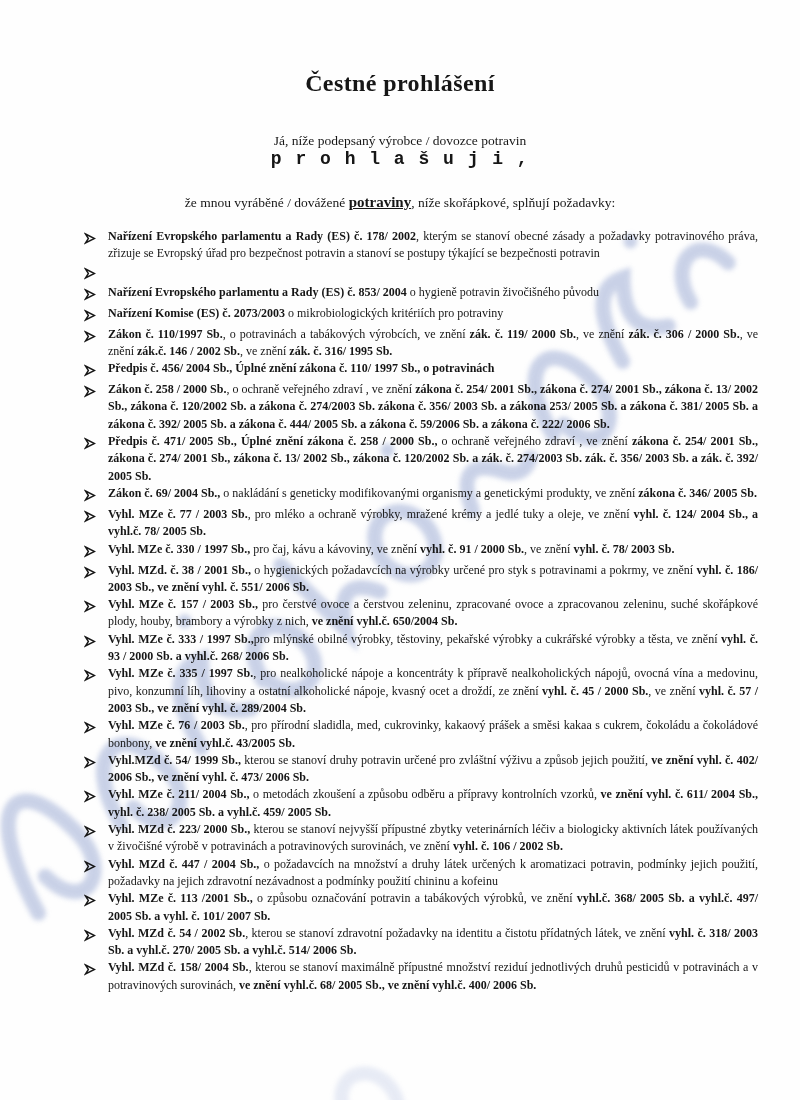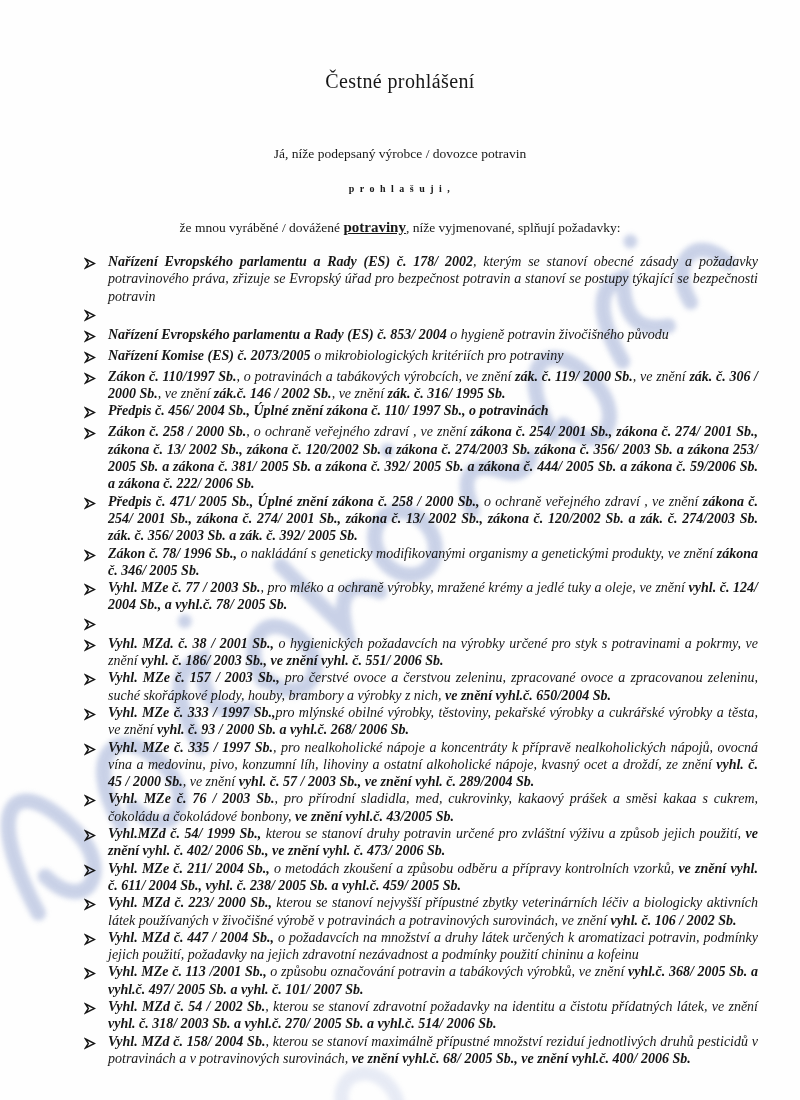--- a/index.html
+++ b/index.html
@@ -8,29 +8,29 @@
     width:800px;height:1100px;
     margin:0 auto;
     background:#fefefe;
     color:#161616;
     font-family:"Liberation Serif","DejaVu Serif",serif;
     overflow:hidden;
   }
   .wm{position:absolute;inset:0;pointer-events:none;}
   .content{position:relative;}
   .header{text-align:center;padding-top:70px;}
-  .title{font-size:20px;font-weight:normal;letter-spacing:.4px;}
-  .intro{margin-top:53px;font-size:13.5px;}
-  .declare{margin-top:21px;font-size:10px;font-weight:bold;letter-spacing:1.5px;}
+  .title{font-size:24px;font-weight:bold;letter-spacing:.4px;}
+  .intro{margin-top:36px;font-size:13.5px;}
+  .declare{font-size:18px;font-weight:bold;letter-spacing:1.5px;font-family:Liberation Mono, monospace;}
   .subject{margin-top:25px;font-size:13.5px;}
   .subject .u{font-size:15px;}
   .list{margin:17px 42px 0 84px;}
   .li{display:flex;align-items:flex-start;}
   .marker{flex:0 0 24px;width:24px;padding-top:3px;}
-  .runs{margin:0;flex:1;font-size:14px;line-height:17.3px;text-align:justify;font-style:italic;}
+  .runs{margin:0;flex:1;font-size:12px;line-height:17.3px;text-align:justify;}
   .b{font-weight:bold;}
   .u{font-weight:bold;text-decoration:underline;}
 </style>
 </head>
 <body>
 
 <div class="page">
 
   <svg class="wm" width="800" height="1100" viewBox="0 0 800 1100">
     <defs>
@@ -60,21 +60,21 @@
       <path d="M380 1105 a26 32 0 1 1 2 1"></path>
     </g>
   </svg>
 
   <div class="content">
 
     <div class="header">
       <div class="title">Čestné prohlášení</div>
       <div class="intro">Já, níže podepsaný výrobce / dovozce potravin</div>
       <div class="declare">p r o h l a š u j i ,</div>
-      <div class="subject"><span>že mnou vyráběné / dovážené </span><span class="u">potraviny</span><span>,  níže vyjmenované, splňují požadavky:</span></div>
+      <div class="subject"><span>že mnou vyráběné / dovážené </span><span class="u">potraviny</span><span>,  níže skořápkové, splňují požadavky:</span></div>
     </div>
 
     <div class="list">
         <div class="li">
           <span class="marker"><svg width="12" height="13" viewBox="0 0 12 13">
               <path d="M1.5 2 L10.6 6.5 L1.5 11 L4.4 6.5 Z" fill="none" stroke="#161616" stroke-width="1.4" stroke-linejoin="miter"></path>
             </svg></span>
           <p class="runs"><span class="b">Nařízení Evropského parlamentu a Rady (ES) č. 178/ 2002</span><span>, kterým se stanoví obecné zásady a požadavky potravinového práva, zřizuje se Evropský úřad pro bezpečnost potravin a stanoví se postupy týkající se bezpečnosti potravin</span></p>
         </div>
         <div class="li">
@@ -85,21 +85,21 @@
         <div class="li">
           <span class="marker"><svg width="12" height="13" viewBox="0 0 12 13">
               <path d="M1.5 2 L10.6 6.5 L1.5 11 L4.4 6.5 Z" fill="none" stroke="#161616" stroke-width="1.4" stroke-linejoin="miter"></path>
             </svg></span>
           <p class="runs"><span class="b">Nařízení Evropského parlamentu a Rady (ES) č. 853/ 2004</span><span> o hygieně potravin živočišného původu</span></p>
         </div>
         <div class="li">
           <span class="marker"><svg width="12" height="13" viewBox="0 0 12 13">
               <path d="M1.5 2 L10.6 6.5 L1.5 11 L4.4 6.5 Z" fill="none" stroke="#161616" stroke-width="1.4" stroke-linejoin="miter"></path>
             </svg></span>
-          <p class="runs"><span class="b">Nařízení Komise (ES) č. 2073/2005</span><span> o mikrobiologických kritériích pro potraviny</span></p>
+          <p class="runs"><span class="b">Nařízení Komise (ES) č. 2073/2003</span><span> o mikrobiologických kritériích pro potraviny</span></p>
         </div>
         <div class="li">
           <span class="marker"><svg width="12" height="13" viewBox="0 0 12 13">
               <path d="M1.5 2 L10.6 6.5 L1.5 11 L4.4 6.5 Z" fill="none" stroke="#161616" stroke-width="1.4" stroke-linejoin="miter"></path>
             </svg></span>
           <p class="runs"><span class="b">Zákon č. 110/1997 Sb.</span><span>, o potravinách a tabákových výrobcích, ve znění </span><span class="b">zák. č. 119/ 2000 Sb.</span><span>, ve znění </span><span class="b">zák. č. 306 / 2000 Sb.</span><span>, ve znění </span><span class="b">zák.č. 146 / 2002 Sb.</span><span>, ve znění </span><span class="b">zák. č. 316/ 1995 Sb.</span></p>
         </div>
         <div class="li">
           <span class="marker"><svg width="12" height="13" viewBox="0 0 12 13">
               <path d="M1.5 2 L10.6 6.5 L1.5 11 L4.4 6.5 Z" fill="none" stroke="#161616" stroke-width="1.4" stroke-linejoin="miter"></path>
@@ -115,32 +115,33 @@
         <div class="li">
           <span class="marker"><svg width="12" height="13" viewBox="0 0 12 13">
               <path d="M1.5 2 L10.6 6.5 L1.5 11 L4.4 6.5 Z" fill="none" stroke="#161616" stroke-width="1.4" stroke-linejoin="miter"></path>
             </svg></span>
           <p class="runs"><span class="b">Předpis č. 471/ 2005 Sb., Úplné znění zákona č. 258 / 2000 Sb.,</span><span> o ochraně veřejného zdraví , ve znění </span><span class="b">zákona č. 254/ 2001 Sb., zákona č. 274/ 2001 Sb., zákona č. 13/ 2002 Sb., zákona č. 120/2002 Sb. a zák. č. 274/2003 Sb.  zák. č. 356/ 2003 Sb. a zák. č. 392/ 2005 Sb.</span></p>
         </div>
         <div class="li">
           <span class="marker"><svg width="12" height="13" viewBox="0 0 12 13">
               <path d="M1.5 2 L10.6 6.5 L1.5 11 L4.4 6.5 Z" fill="none" stroke="#161616" stroke-width="1.4" stroke-linejoin="miter"></path>
             </svg></span>
-          <p class="runs"><span class="b">Zákon č. 78/ 1996 Sb.,</span><span> o nakládání s geneticky modifikovanými organismy a genetickými produkty, ve znění </span><span class="b">zákona č. 346/ 2005 Sb.</span></p>
+          <p class="runs"><span class="b">Zákon č. 69/ 2004 Sb.,</span><span> o nakládání s geneticky modifikovanými organismy a genetickými produkty, ve znění </span><span class="b">zákona č. 346/ 2005 Sb.</span></p>
         </div>
         <div class="li">
           <span class="marker"><svg width="12" height="13" viewBox="0 0 12 13">
               <path d="M1.5 2 L10.6 6.5 L1.5 11 L4.4 6.5 Z" fill="none" stroke="#161616" stroke-width="1.4" stroke-linejoin="miter"></path>
             </svg></span>
           <p class="runs"><span class="b">Vyhl. MZe č. 77 / 2003 Sb.</span><span>, pro mléko a ochraně výrobky, mražené krémy a jedlé tuky a oleje, ve znění </span><span class="b">vyhl. č. 124/ 2004 Sb., a vyhl.č. 78/ 2005 Sb.</span></p>
         </div>
         <div class="li">
           <span class="marker"><svg width="12" height="13" viewBox="0 0 12 13">
               <path d="M1.5 2 L10.6 6.5 L1.5 11 L4.4 6.5 Z" fill="none" stroke="#161616" stroke-width="1.4" stroke-linejoin="miter"></path>
             </svg></span>
+          <p class="runs"><span class="b">Vyhl. MZe č. 330 / 1997 Sb.,</span><span> pro čaj, kávu a kávoviny, ve znění </span><span class="b">vyhl. č. 91 / 2000 Sb.</span><span>, ve znění </span><span class="b">vyhl. č. 78/ 2003 Sb.</span></p>
         </div>
         <div class="li">
           <span class="marker"><svg width="12" height="13" viewBox="0 0 12 13">
               <path d="M1.5 2 L10.6 6.5 L1.5 11 L4.4 6.5 Z" fill="none" stroke="#161616" stroke-width="1.4" stroke-linejoin="miter"></path>
             </svg></span>
           <p class="runs"><span class="b">Vyhl. MZd. č. 38 / 2001 Sb.,</span><span> o hygienických požadavcích na výrobky určené pro styk s potravinami a pokrmy, ve znění </span><span class="b">vyhl. č. 186/ 2003 Sb., ve znění vyhl. č. 551/ 2006 Sb.</span></p>
         </div>
         <div class="li">
           <span class="marker"><svg width="12" height="13" viewBox="0 0 12 13">
               <path d="M1.5 2 L10.6 6.5 L1.5 11 L4.4 6.5 Z" fill="none" stroke="#161616" stroke-width="1.4" stroke-linejoin="miter"></path>

